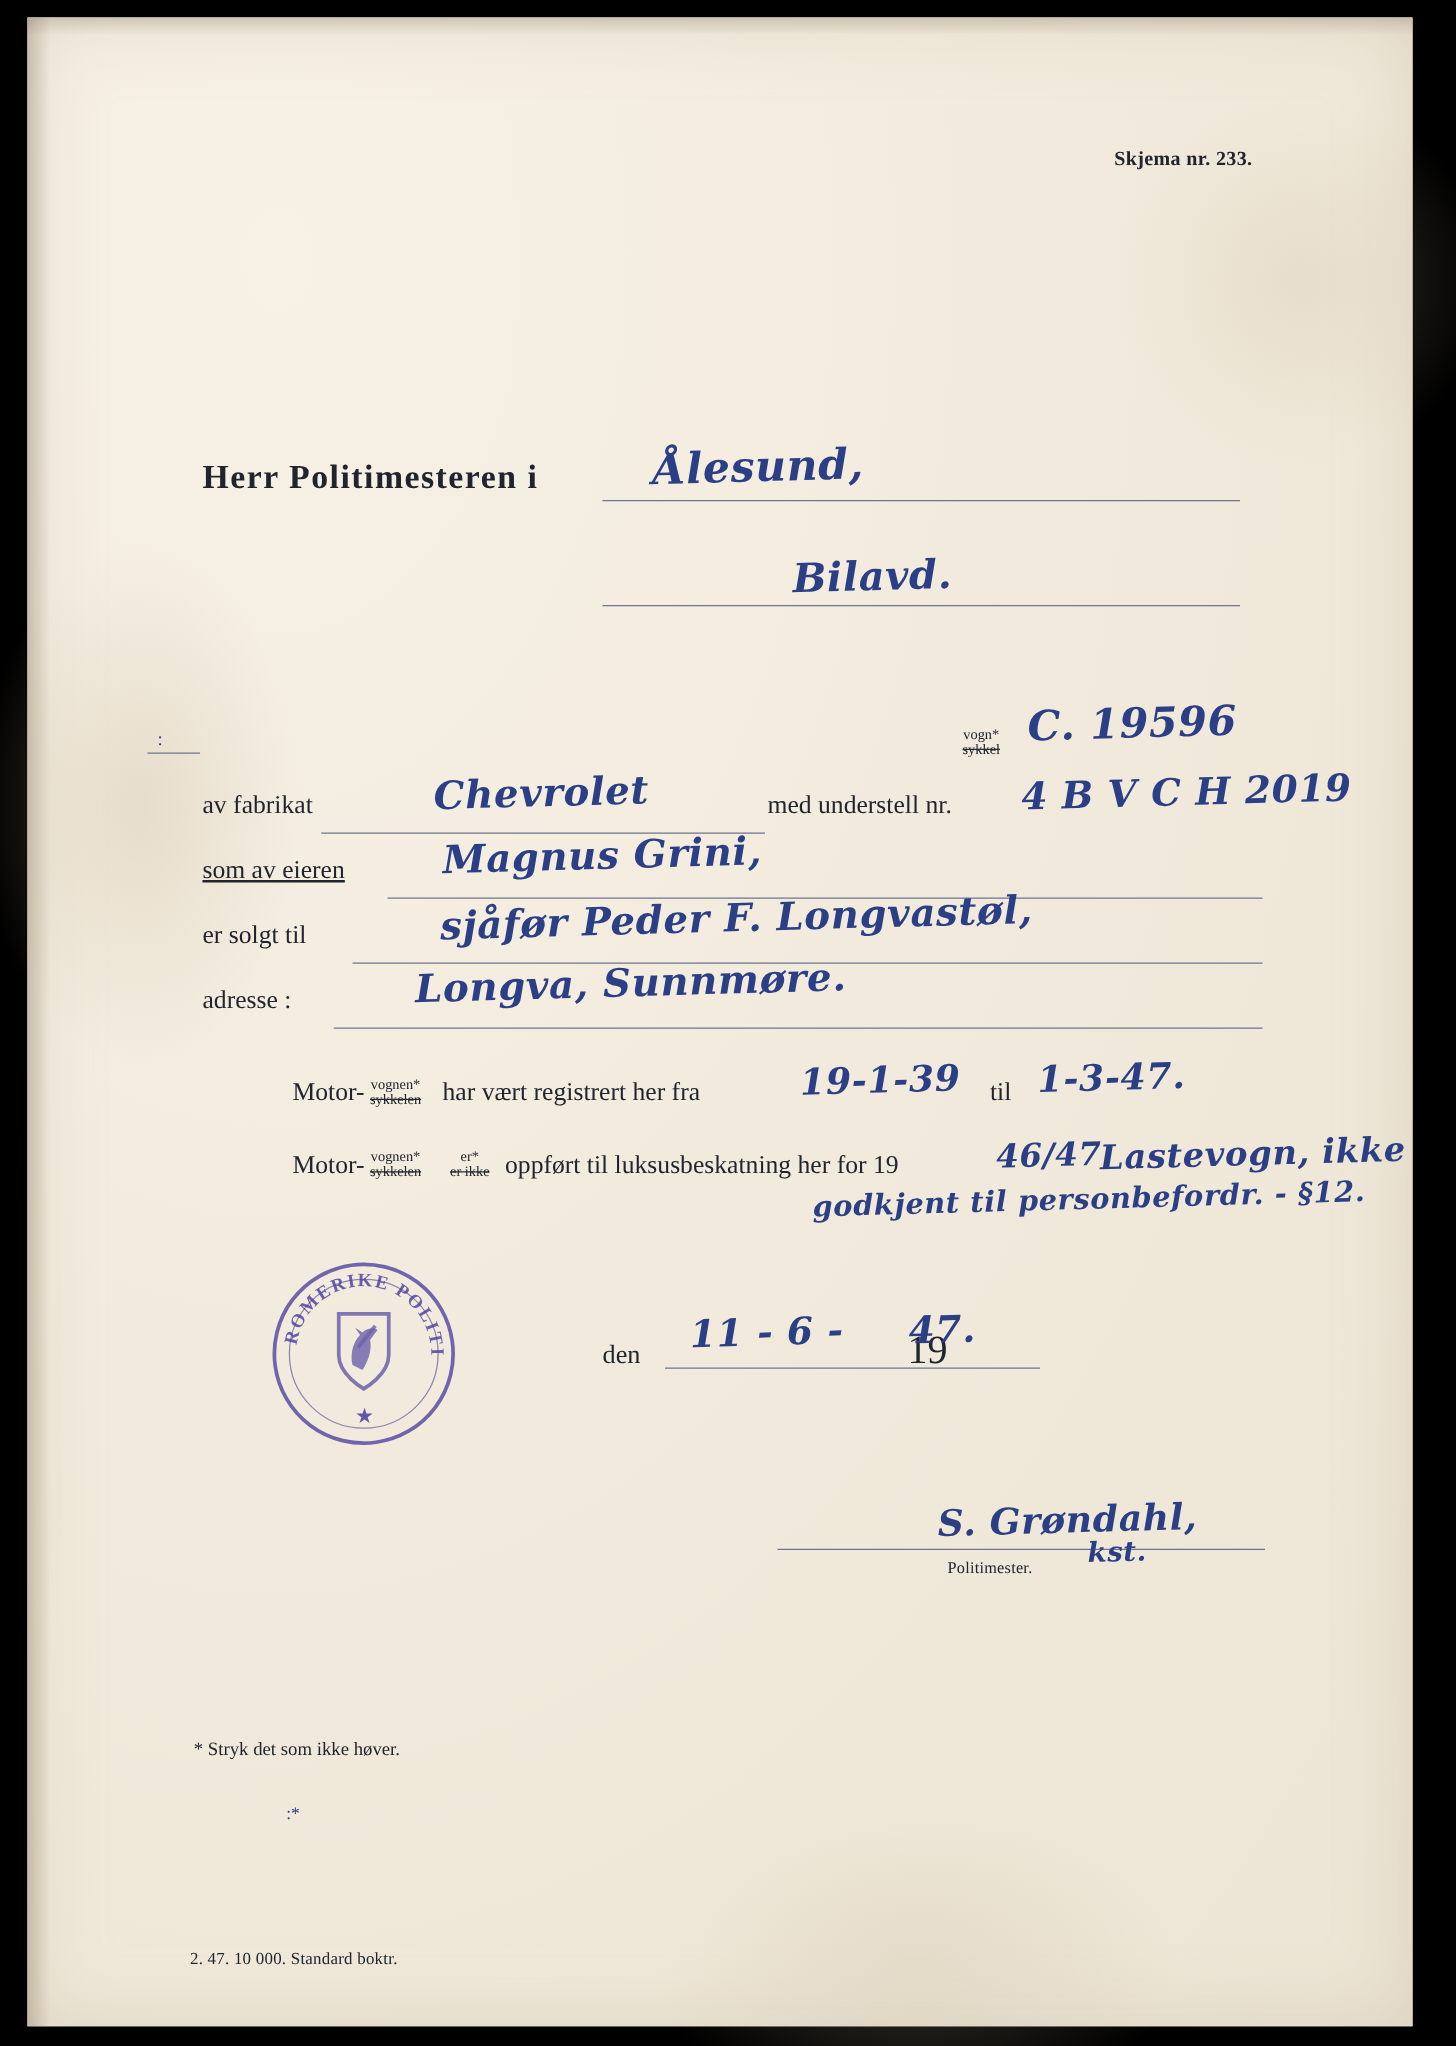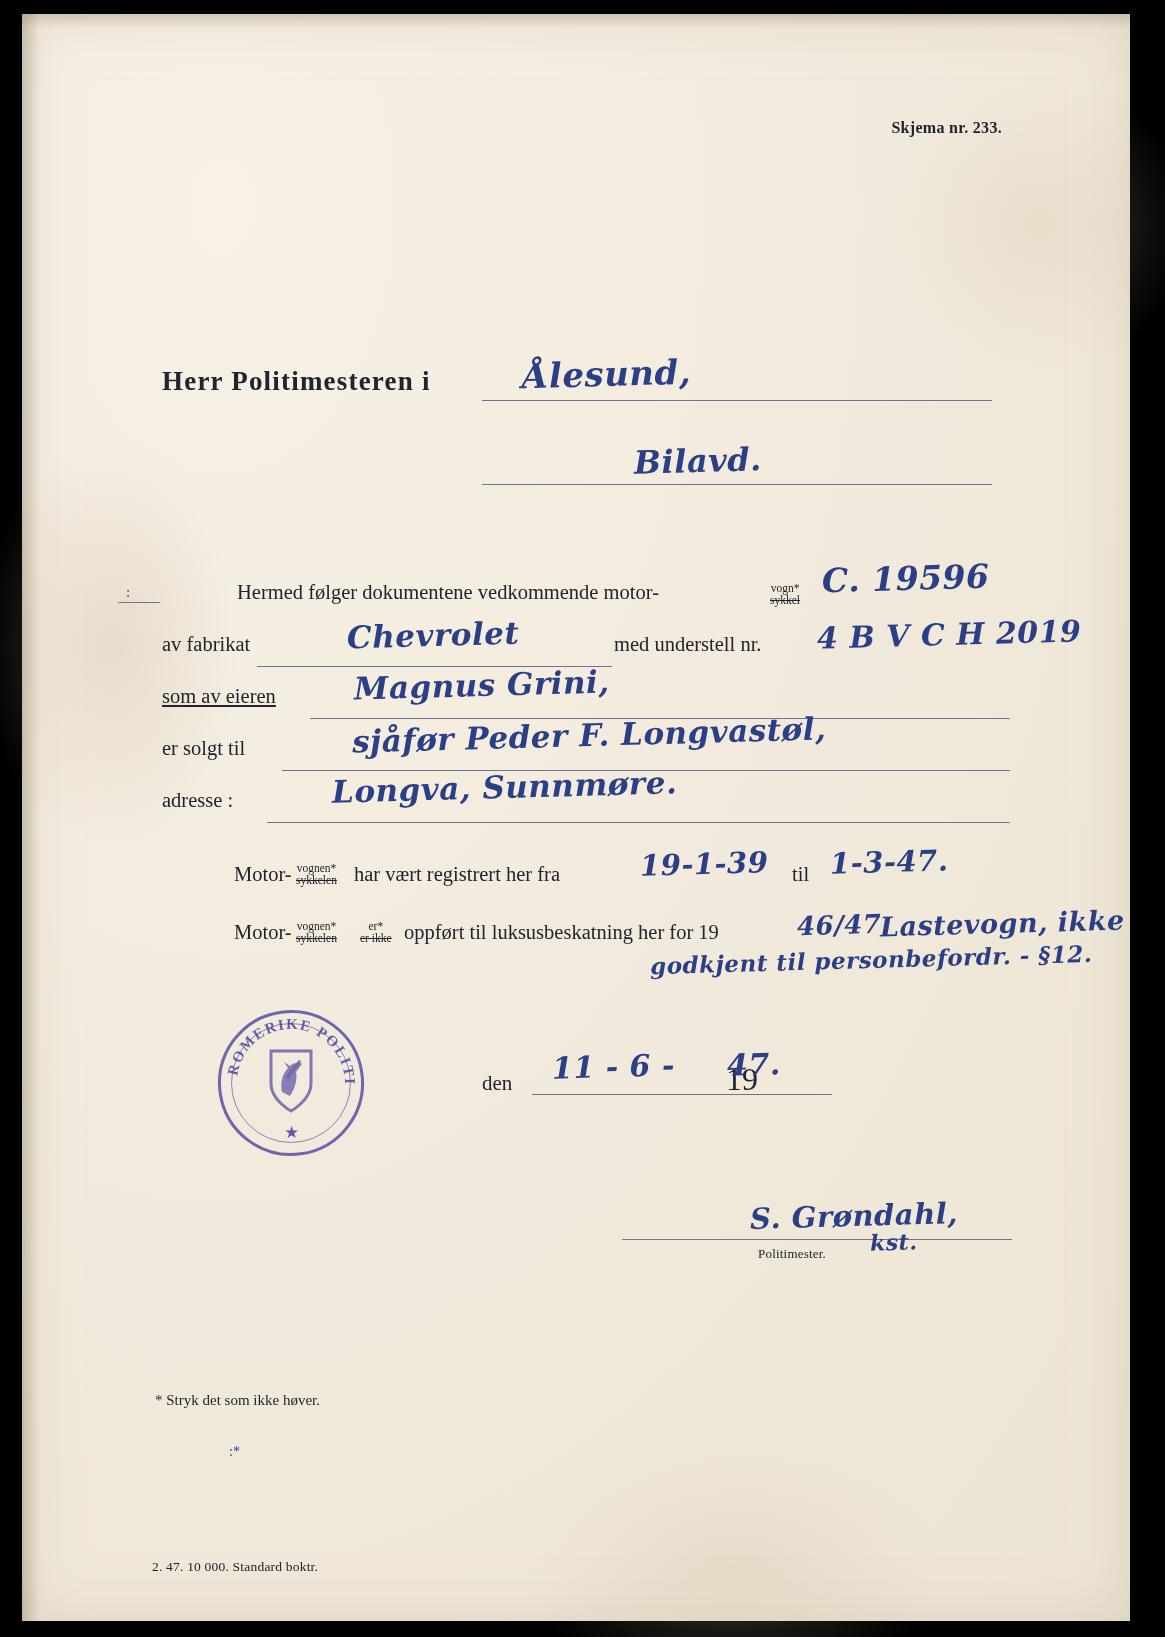--- a/index.html
+++ b/index.html
@@ -193,21 +193,20 @@
 
   <div class="rule" style="left:460px; top:470px; width:510px;"></div>
   <div class="hw" style="position:absolute; left:612px; top:428px; font-size:32px;">Bilavd.</div>
 
   <div class="tiny-mark" style="left:104px; top:570px;">:</div>
   <div class="rule" style="left:96px; top:588px; width:42px;"></div>
 
   <div class="body-block print">
 
     <div class="row" style="height:52px;">
-      <span class="label" style="left:75px; top:12px;">Hermed følger dokumentene vedkommende motor-</span>
       <span class="frac" style="position:absolute; left:608px; top:12px;">
         <span class="top">vogn*</span>
         <span class="bot">sykkel</span>
       </span>
       <span class="hw" style="position:absolute; left:660px; top:-8px; font-size:33px;">C. 19596</span>
     </div>
 
     <div class="row" style="height:52px;">
       <span class="label" style="left:0; top:12px;">av fabrikat</span>
       <span class="rule" style="left:95px; top:44px; width:355px;"></span>

